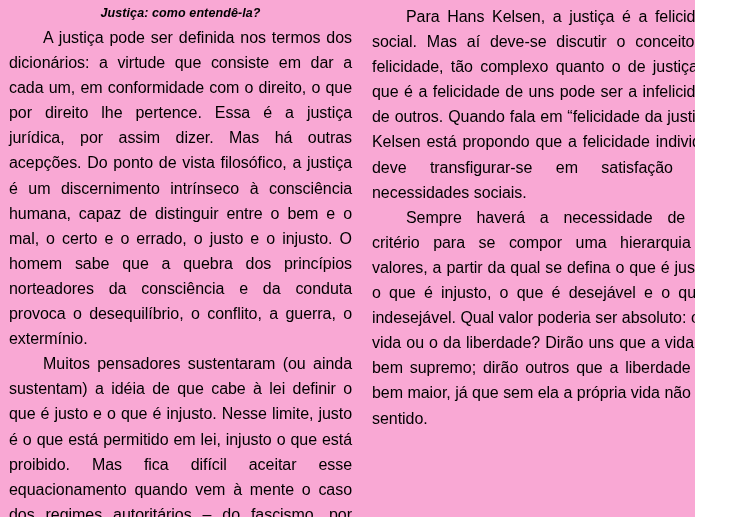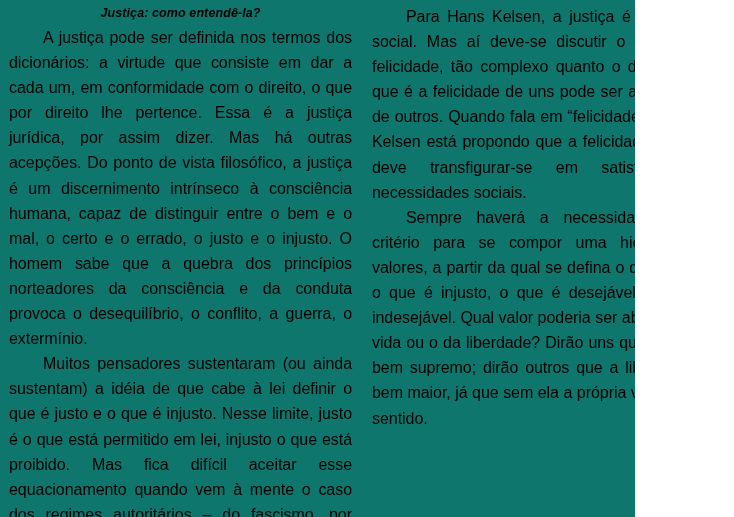--- a/index.html
+++ b/index.html
@@ -7,23 +7,23 @@
     margin: 0;
     padding: 0;
     background: #ffffff;
   }
   body {
     font-family: "Liberation Sans", sans-serif;
     color: #000000;
   }
   .page {
     position: relative;
-    width: 635px;
+    width: 695px;
     height: 517px;
-    background: #0f766e;
+    background: #f9a8d4;
     overflow: hidden;
     box-sizing: border-box;
   }
   .columns {
     position: absolute;
     top: 0;
     left: 0;
     width: 734px;
     height: 517px;
     display: flex;

